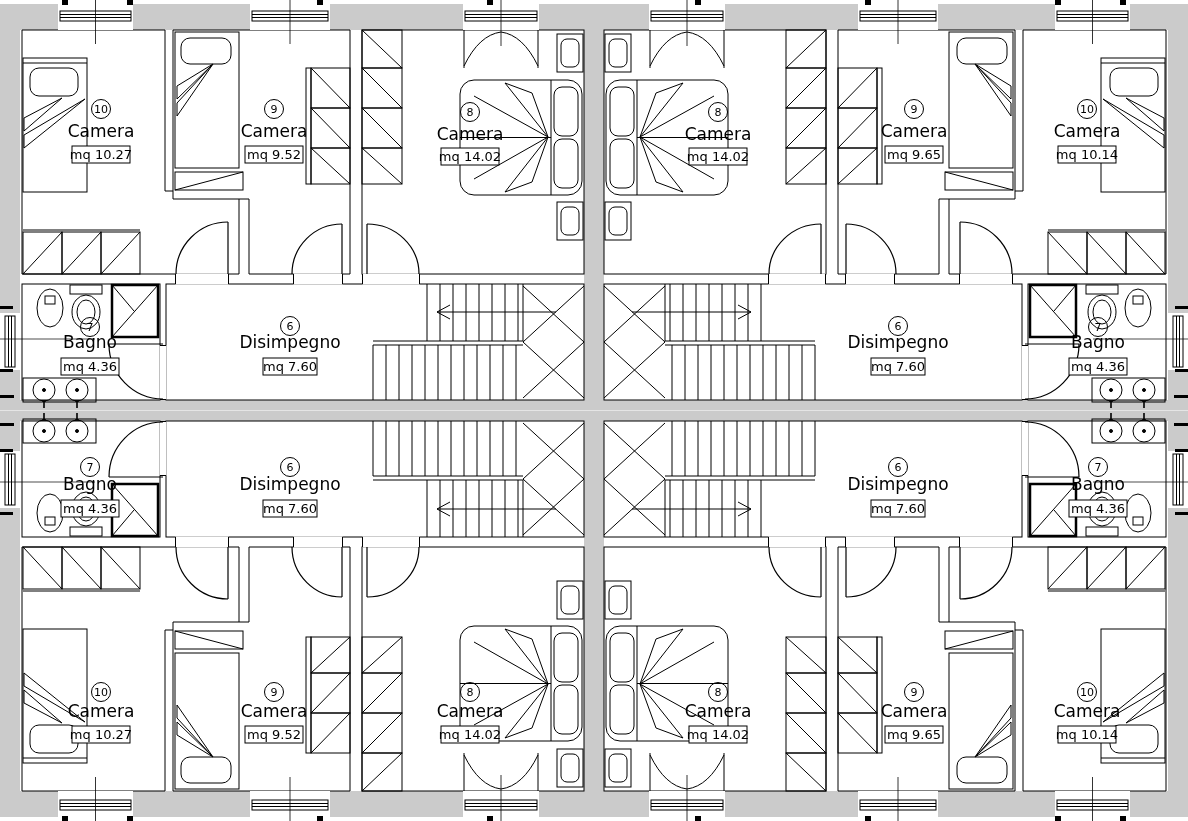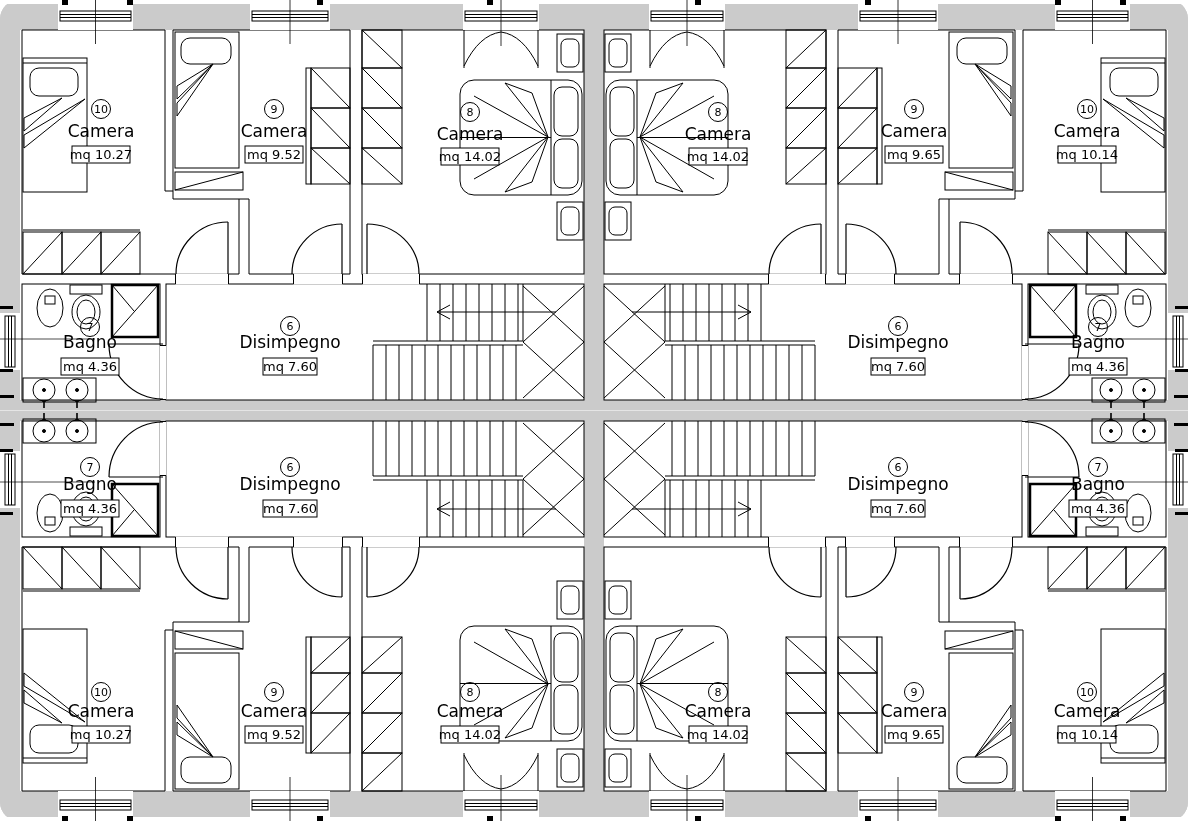--- a/index.html
+++ b/index.html
@@ -1,16 +1,16 @@
 <!DOCTYPE html>
 <html><head>
 <meta charset="utf-8">
 <style>
   html,body{margin:0;padding:0;background:#ffffff;}
-  .page{width:1188px;height:821px;position:relative;background:#fff;overflow:hidden;border-radius:19px;}
+  .page{width:1188px;height:821px;position:relative;background:#fff;overflow:hidden;}
   svg{display:block;}
   text{font-family:"DejaVu Sans","Liberation Sans",sans-serif;fill:#000;stroke:none;}
   .room-name{font-size:17px;}
   .room-area{font-size:13px;}
   .room-num{font-size:11px;}
 </style>
 </head>
 <body>
 
 <div class="page">

